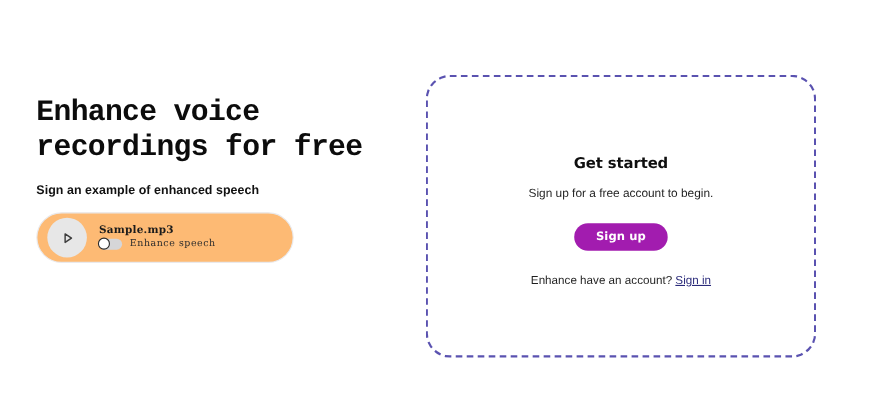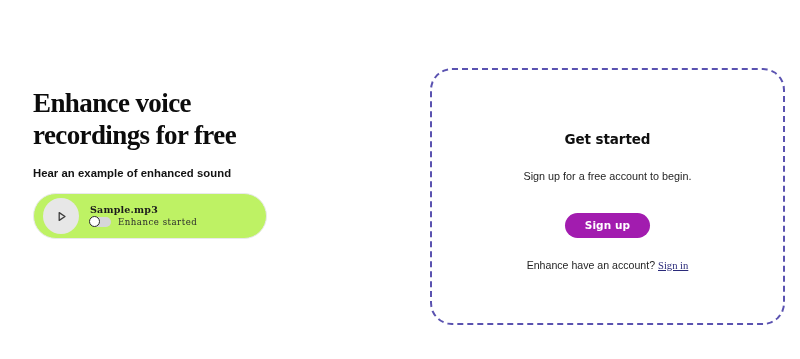--- a/index.html
+++ b/index.html
@@ -18,21 +18,21 @@
   }
 
   
   .left-col {
     position: absolute;
     left: 33px;
     top: 88px;
     width: 300px;
   }
   .hero-title {
-    font-family: Liberation Serif, serif;
+    font-family: Liberation Mono, monospace;
     font-size: 27px;
     line-height: 1.17;
     font-weight: 700;
     letter-spacing: -0.6px;
     color: #0c0c0c;
     margin: 0;
     white-space: pre-line;
   }
   .hero-sub {
     margin: 0;
@@ -49,21 +49,21 @@
     font-weight: 700;
     color: #121212;
     letter-spacing: 0.05px;
   }
 
   
   .player-card {
     margin-top: 14px;
     width: 214px;
     height: 44px;
-    background: #bef264;
+    background: #fdba74;
     border: 1px solid #e9e9ec;
     border-radius: 26px;
     display: flex;
     align-items: center;
     padding: 0 9px;
     box-sizing: content-box;
   }
   .play-btn {
     width: 36px;
     height: 36px;
@@ -118,21 +118,21 @@
     font-family: "DejaVu Serif", serif;
     font-size: 8.6px;
     color: #2c2c2c;
     letter-spacing: 0.5px;
     white-space: nowrap;
   }
 
   
   .signup-panel {
     position: absolute;
-    left: 430px;
+    left: 387px;
     top: 68px;
     width: 355px;
     height: 257px;
     box-sizing: border-box;
     border: 2px dashed #5a52b0;
     border-radius: 22px;
     display: flex;
     flex-direction: column;
     align-items: center;
     justify-content: center;
@@ -145,21 +145,21 @@
   }
   .panel-title {
     font-family: "DejaVu Sans", sans-serif;
     font-size: 13.5px;
     font-weight: 700;
     color: #0f0f0f;
     letter-spacing: -0.1px;
     margin: 0;
   }
   .panel-sub {
-    margin: 14px;
+    margin: 4px;
     padding-top: 9px;
     font-size: 10.8px;
     color: #1f1f1f;
   }
   .signup-btn {
     margin-top: 17px;
     background: #a21caf;
     color: #ffffff;
     border: none;
     border-radius: 16px;
@@ -175,52 +175,51 @@
   .panel-foot {
     margin: 0;
     padding-top: 21px;
     font-size: 10.6px;
     color: #1f1f1f;
   }
   .signin-link {
     color: #2a2a7a;
     text-decoration: underline;
     cursor: pointer;
-    font-family: Liberation Serif, serif;
   }
 </style>
 </head>
 <body>
 
 <div class="left-col">
 
   <h1 class="hero-title">Enhance voice
 recordings for free</h1>
 
 
-  <p class="hear-label">Hear an example of enhanced sound</p>
+  <p class="hear-label">Sign an example of enhanced speech</p>
 
   <div class="player-card">
 
     <div class="play-btn">
       <span>
         <svg width="13" height="13" viewBox="0 0 13 13" aria-hidden="true">
           <path d="M4.2 2.6 L10.0 6.5 L4.2 10.4 Z" fill="none" stroke="#3d3d3d" stroke-width="1.3" stroke-linejoin="round"></path>
         </svg>
       </span>
     </div>
 
     <div class="player-meta">
       <div class="track-name">Sample.mp3</div>
 
       <div class="toggle-row">
         <div class="toggle">
           <div class="knob"></div>
         </div>
-        <span class="toggle-label">Enhance started</span>
+        <span class="toggle-label">Enhance speech</span>
       </div>
     </div>
 
   </div>
 </div>
 
 <div class="signup-panel">
   <div class="panel-inner">
 
     <h2 class="panel-title">Get started</h2>

